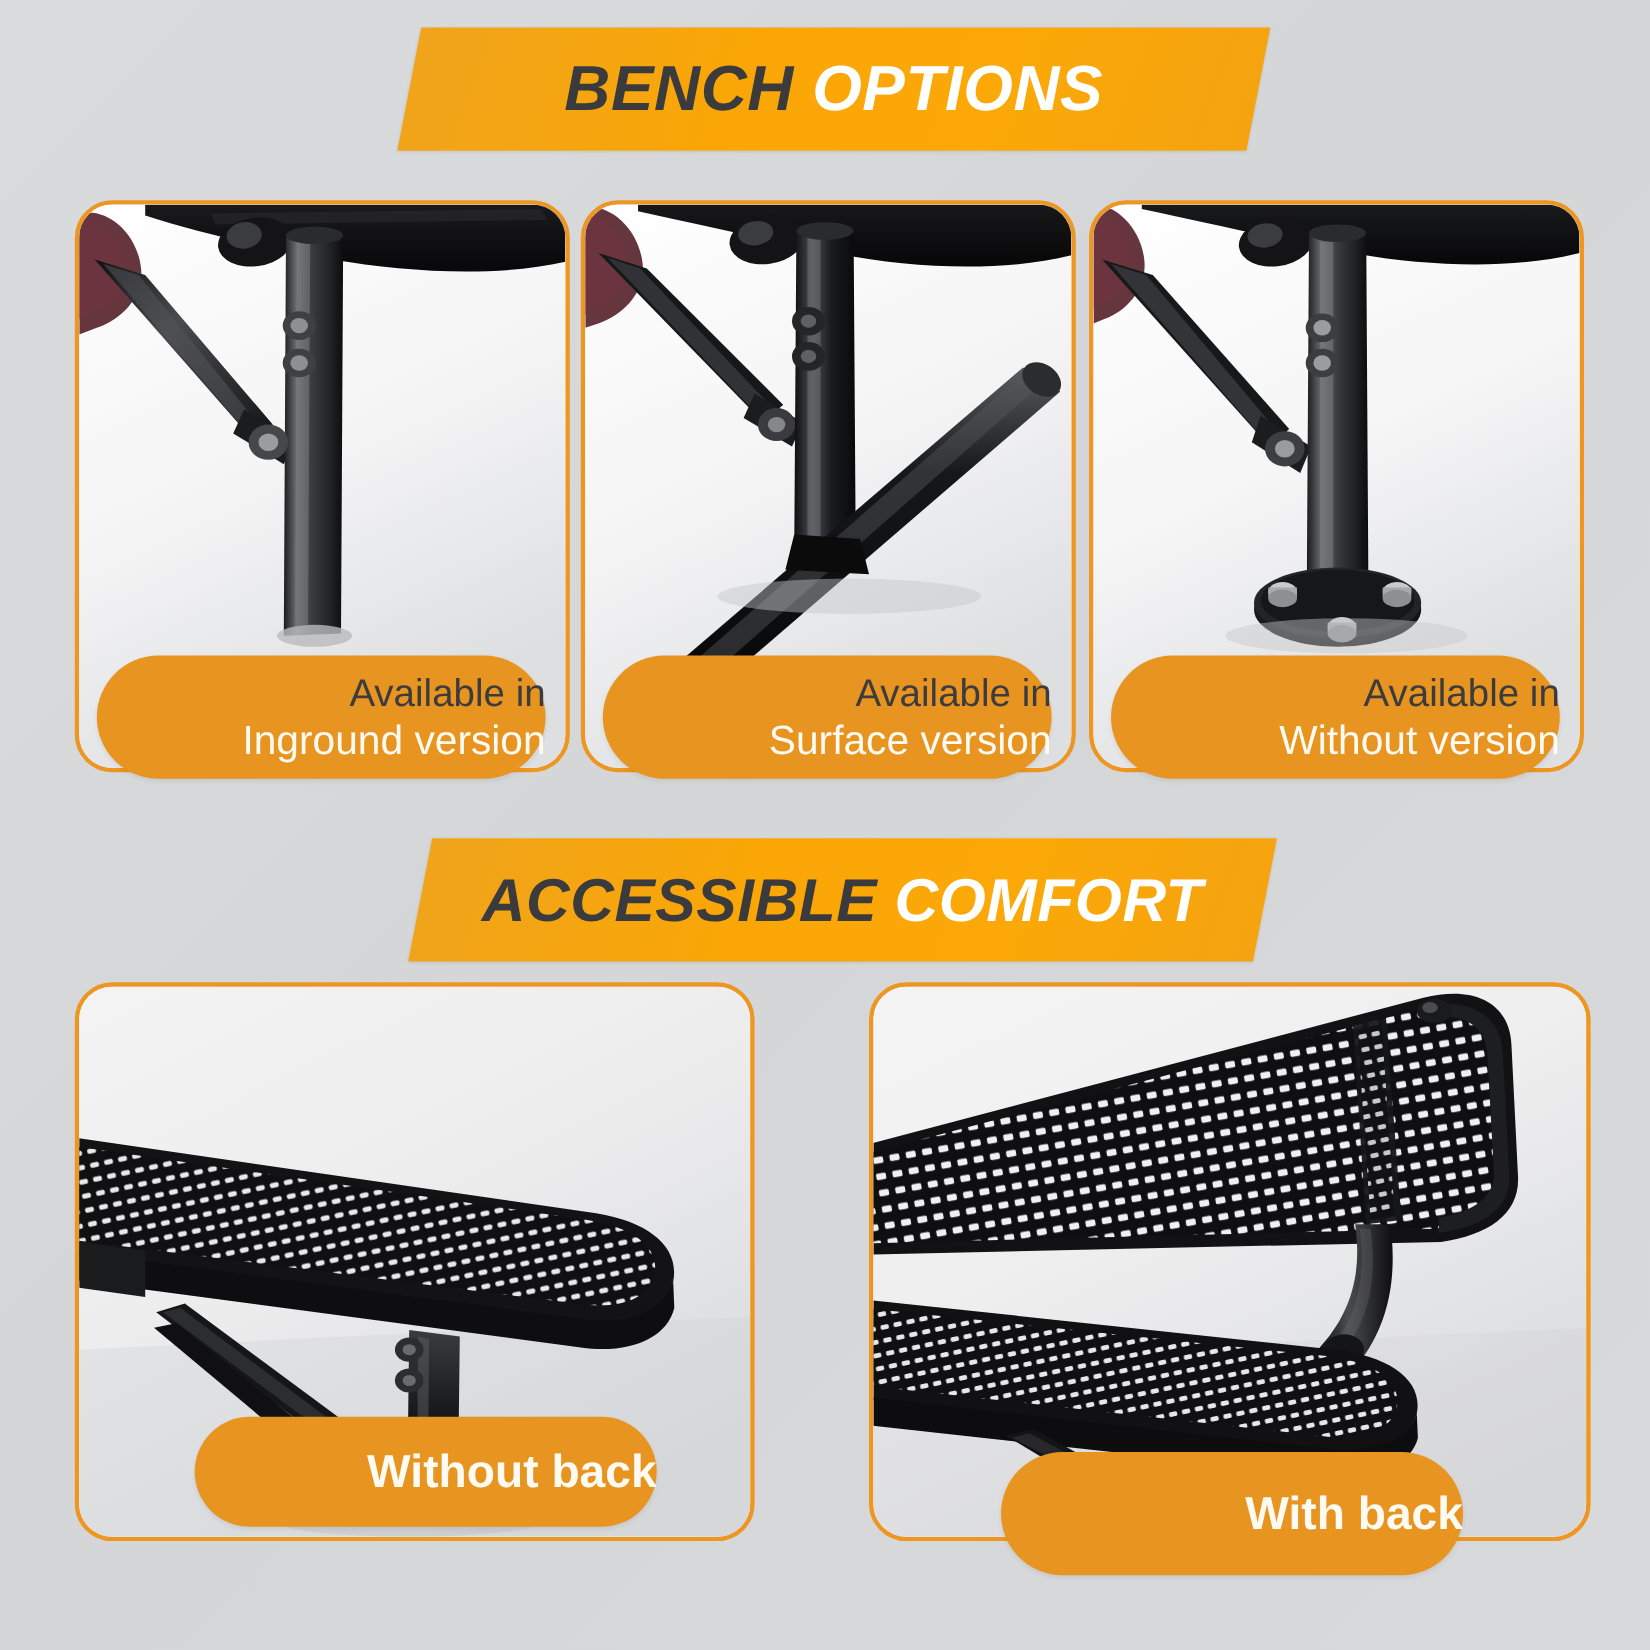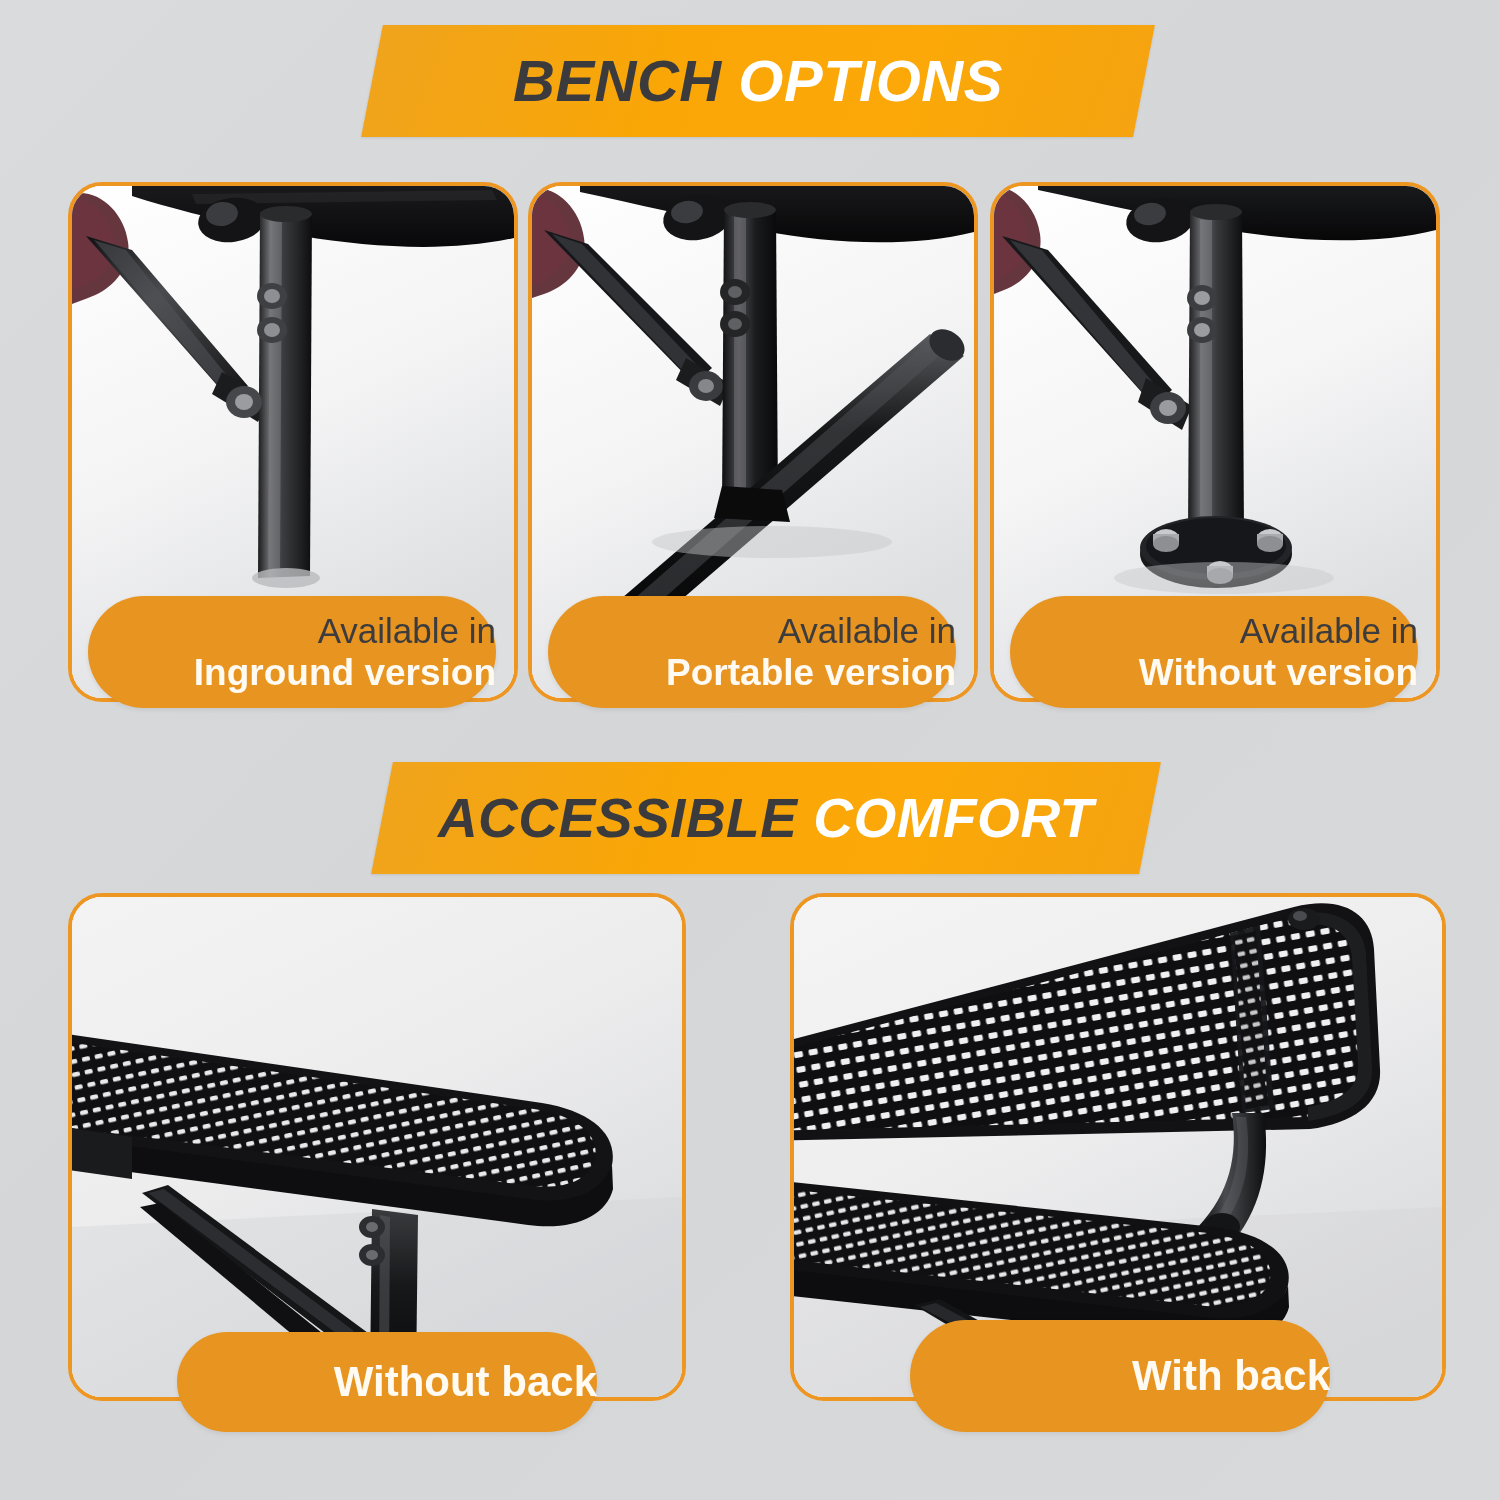--- a/index.html
+++ b/index.html
@@ -88,21 +88,21 @@
   .pill-line1 {
     color: #3c3c3e;
     font-size: 35px;
     font-weight: normal;
     line-height: 1.18;
     white-space: nowrap;
   }
   .pill-line2 {
     color: #fffaf2;
     font-size: 37px;
-    font-weight: bold;
+    font-weight: normal;
     line-height: 1.18;
     white-space: nowrap;
   }
   .pill-single {
     color: #fffaf2;
     font-size: 42px;
     font-weight: bold;
     white-space: nowrap;
   }
 
@@ -112,21 +112,21 @@
   #card-surface  { left: 990px; top: 182px; width: 442px; height: 512px; }
 
   #pill-inground { left: 88px;  top: 596px; width: 408px; height: 112px; }
   #pill-portable { left: 548px; top: 596px; width: 408px; height: 112px; }
   #pill-surface  { left: 1010px;top: 596px; width: 408px; height: 112px; }
 
   
   #card-without { left: 68px;  top: 893px; width: 610px; height: 500px; }
   #card-with    { left: 790px; top: 893px; width: 648px; height: 500px; }
 
-  #pill-without { left: 177px; top: 1332px; width: 420px; height: 100px; }
+  #pill-without { left: 177px; top: 1288px; width: 420px; height: 100px; }
   #pill-with    { left: 910px; top: 1320px; width: 420px; height: 112px; }
 
   
   .svg-art { position: absolute; inset: 0; width: 100%; height: 100%; }
 </style>
 </head>
 <body>
 
 <div class="page">
 
@@ -251,21 +251,21 @@
         <ellipse cx="66" cy="459" rx="19" ry="14" transform="rotate(34 66 459)" fill="#121314"></ellipse>
 
         <path d="M190 300 L 250 304 L 258 336 L 182 332 Z" fill="#0b0b0c"></path>
 
         <ellipse cx="240" cy="356" rx="120" ry="16" fill="#c4c5c8" opacity="0.45"></ellipse>
       </svg>
     </div>
   </div>
   <div class="pill" id="pill-portable">
     <div class="pill-line1">Available in</div>
-    <div class="pill-line2">Portable version</div>
+    <div class="pill-line2">Surface version</div>
   </div>
 
   <div class="card" id="card-surface">
     <div class="photo">
       <svg class="svg-art" viewBox="0 0 442 512" preserveAspectRatio="xMidYMid slice">
         <defs>
           <linearGradient id="bgw3" x1="0" y1="0" x2="0.4" y2="1">
             <stop offset="0%" stop-color="#ffffff"></stop>
             <stop offset="55%" stop-color="#f5f5f6"></stop>
             <stop offset="100%" stop-color="#dedfe1"></stop>

